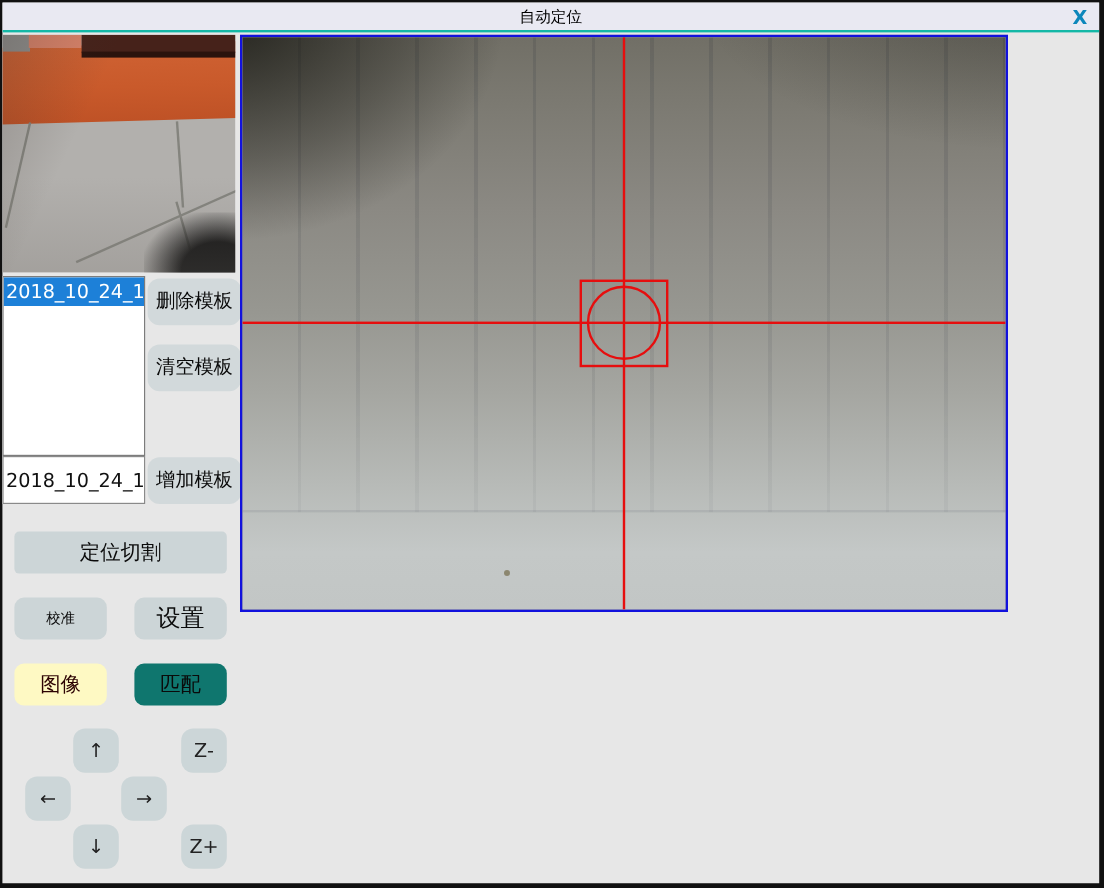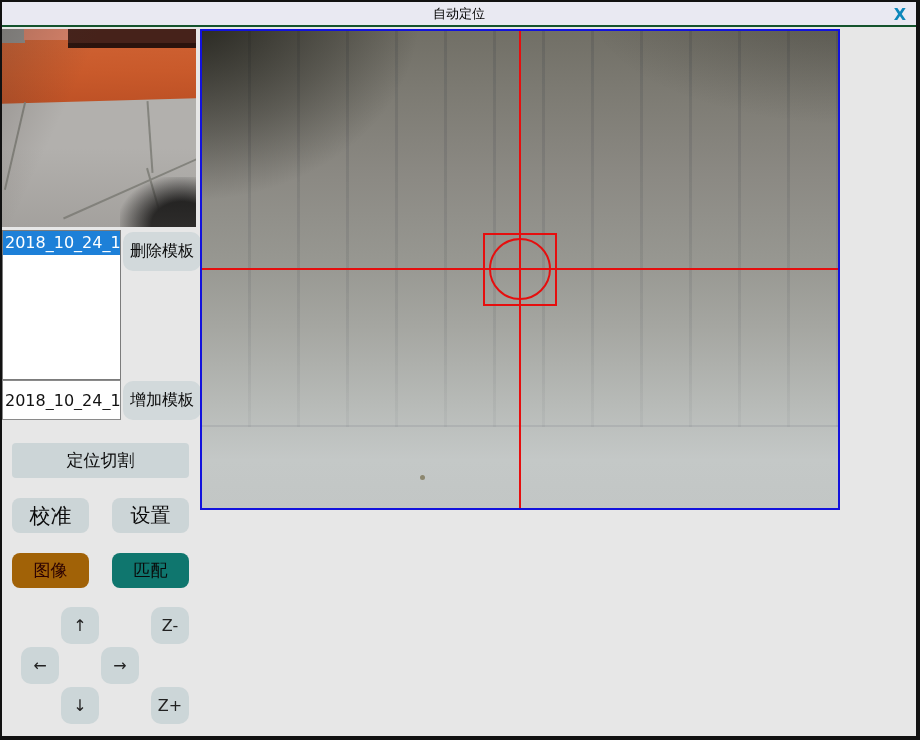--- a/index.html
+++ b/index.html
@@ -8,21 +8,21 @@
   .window {
     position:relative; width:920px; height:740px;
     border-style:solid; border-color:#111;
     border-width:2px 4px 4px 2px;
     background:#e7e7e7; overflow:hidden;
   }
 
   
   .titlebar {
     position:absolute; left:0; top:0; width:914px; height:25px;
-    background:#e9e9f2; border-bottom:2px solid #14532d;
+    background:#e9e9f2; border-bottom:2px solid #14b8a6;
     display:flex; align-items:center; justify-content:center;
   }
   .titlebar .title { font-size:13px; color:#000; }
   .close-btn {
     position:absolute; right:5px; top:2px; width:22px; height:21px;
     color:#0d87bb; font-size:16px; font-weight:bold; text-align:center;
     line-height:21px; cursor:pointer;
   }
 
   
@@ -73,23 +73,23 @@
     display:flex; align-items:center; justify-content:center;
     font-family:"DejaVu Sans","Liberation Sans",sans-serif;
   }
   .b-del   { left:121px; top:230px; width:78px; height:39px; }
   .b-clear { left:121px; top:285px; width:78px; height:39px; }
   .b-eng   { left:121px; top:339px; width:78px; height:39px; }
   .b-add   { left:121px; top:379px; width:78px; height:39px;font-family:Liberation Mono, monospace; }
 
   
   .b-poscut { left:10px;  top:441px; width:177px; height:35px; border-radius:4px; background:#ccd5d7; font-size:17px; }
-  .b-cal    { left:10px;  top:496px; width:77px;  height:35px; border-radius:8px; background:#ccd5d7; font-size:21px; }
+  .b-cal    { left:10px;  top:496px; width:77px;  height:35px; border-radius:8px; background:#ccd5d7; font-size:12px; }
   .b-set    { left:110px; top:496px; width:77px;  height:35px; border-radius:8px; background:#ccd5d7; font-size:20px; }
-  .b-img    { left:10px;  top:551px; width:77px;  height:35px; border-radius:8px; background:#a16207; color:#2c0202; font-size:17px; }
+  .b-img    { left:10px;  top:551px; width:77px;  height:35px; border-radius:8px; background:#fef9c3; color:#2c0202; font-size:17px; }
   .b-match  { left:110px; top:551px; width:77px;  height:35px; border-radius:8px; background:#0f766e; font-size:17px; }
 
   
   .jog { background:#ccd6d8; border-radius:10px; width:38px; height:37px; font-size:16px; color:#222; }
   .b-up    { left:59px;  top:605px; }
   .b-zmin  { left:149px; top:605px; }
   .b-left  { left:19px;  top:645px; }
   .b-right { left:99px;  top:645px; }
   .b-down  { left:59px;  top:685px; }
   .b-zplus { left:149px; top:685px; }
@@ -143,20 +143,21 @@
     <div class="shade"></div>
   </div>
 
   <div class="tpl-list">
     <div class="item">2018_10_24_11</div>
   </div>
 
   <input class="tpl-name" type="text" value="2018_10_24_11" style="">
 
   <button class="btn b-del">删除模板</button>
+  <button class="btn b-clear">清空模板</button>
   <button class="btn b-add">增加模板</button>
 
   <button class="btn b-poscut">定位切割</button>
   <button class="btn b-cal">校准</button>
   <button class="btn b-set">设置</button>
   <button class="btn b-img">图像</button>
   <button class="btn b-match">匹配</button>
 
   <button class="btn jog b-up">↑</button>
   <button class="btn jog b-zmin">Z-</button>

